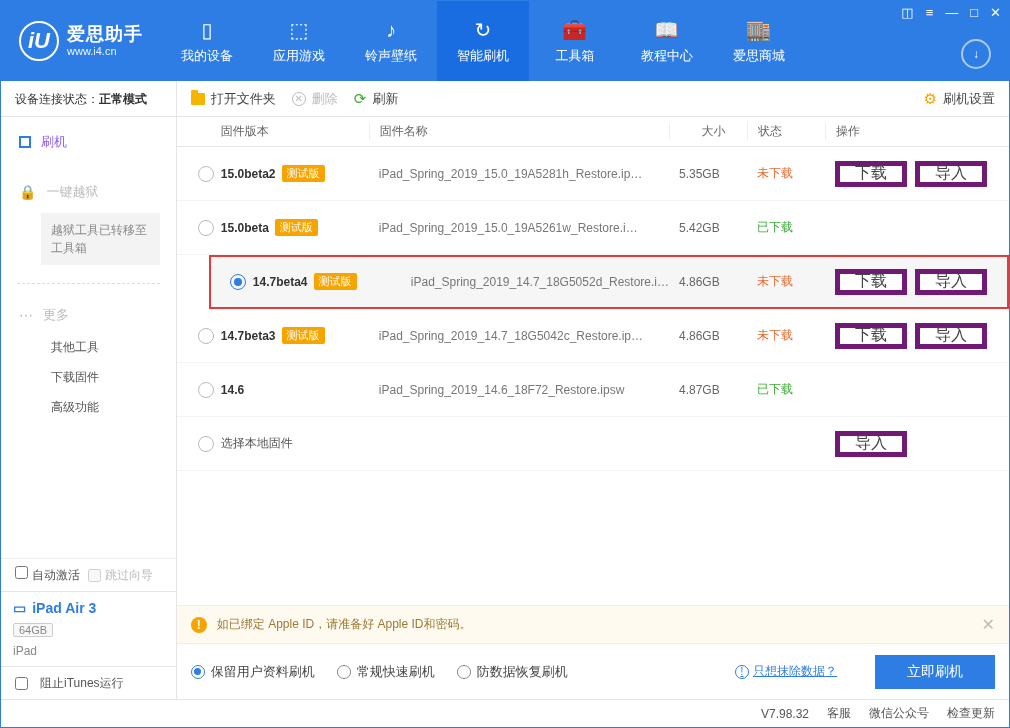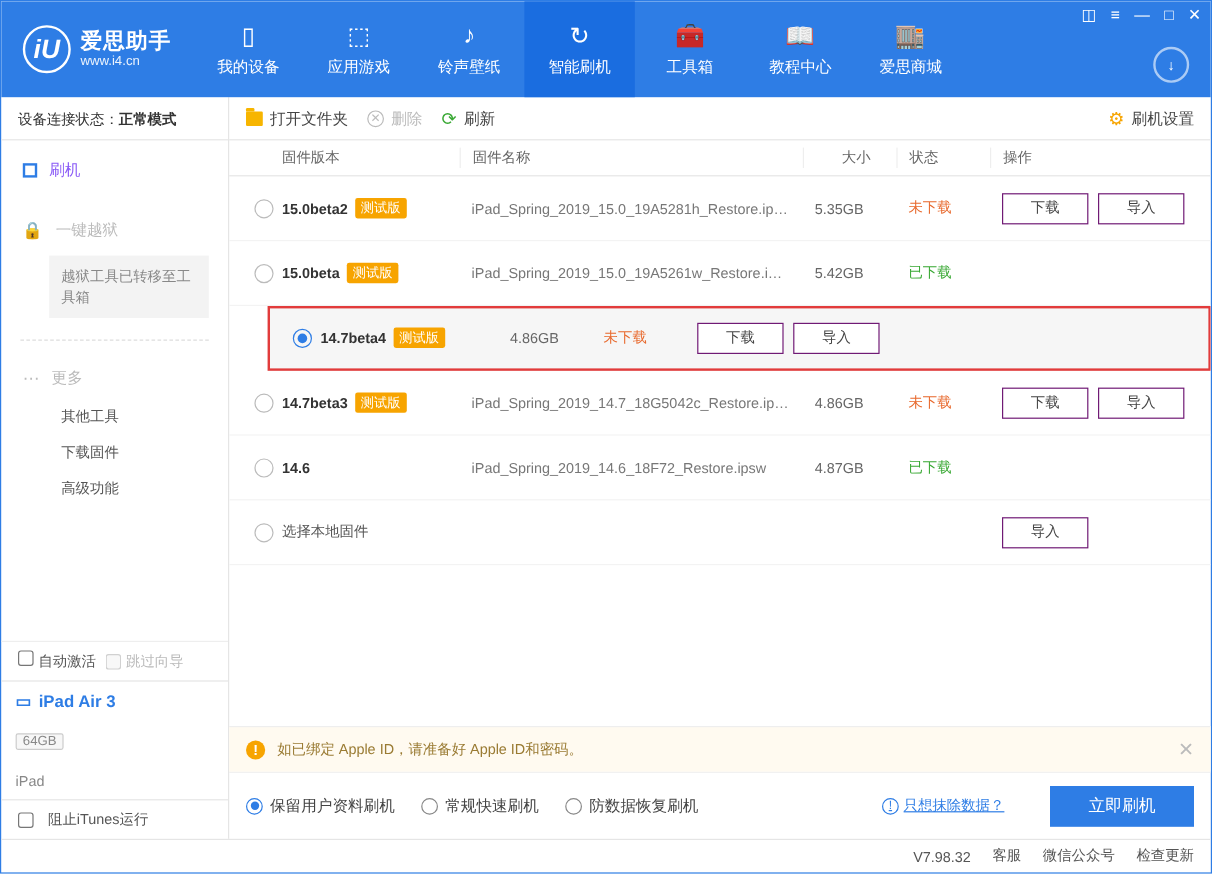--- a/index.html
+++ b/index.html
@@ -37,21 +37,21 @@
 .side-item.active { color: #2e7de5; background: #eaf3fe; border-left: 3px solid #2e7de5; padding-left: 47px; }
 .side-note { margin: 4px 16px 4px 40px; background: #f3f3f3; padding: 8px 10px; color: #888; font-size: 12px; line-height: 1.5; }
 .side-divider { border-top: 1px dashed #ddd; margin: 6px 16px; }
 
 .side-bottom { margin-top: auto; border-top: 1px solid #eee; }
 .chk-row { height: 32px; display: flex; align-items: center; padding-left: 14px; gap: 8px; color: #555; }
 .chk-row input { margin-right: 4px; }
 .chk-row .muted { color: #bbb; display:flex; align-items:center; }
 .device-block { border: 1px solid #e5e5e5; border-left:none; border-right:none; padding: 8px 12px; }
 .device-block .dev-name { color: #2e7de5; font-size: 14px; font-weight: bold; display:flex; align-items:center; gap:6px;}
-.device-block .dev-meta { color: #888; margin-top: 19px; display:flex; align-items:flex-start; gap:6px;}
+.device-block .dev-meta { color: #888; margin-top: 7px; display:flex; align-items:flex-start; gap:6px;}
 .badge-grey { display:inline-block; border:1px solid #ccc; border-radius:2px; padding:0 5px; font-size:11px; color:#888; background:#f7f7f7;}
 .chk-row.last { border-top: none; }
 
 
 .main { flex: 1; display: flex; flex-direction: column; position: relative; }
 .toolbar { height: 36px; border-bottom: 1px solid #e5e5e5; display: flex; align-items: center; padding: 0 14px; gap: 16px; }
 .toolbar .tool { display: flex; align-items: center; gap: 6px; font-size: 13px; color: #444; cursor:pointer;}
 .toolbar .tool.disabled { color: #bbb; }
 .toolbar .right { margin-left: auto; color: #444; display:flex; align-items:center; gap:6px;}
 .ico-folder { width:14px; height:12px; background:#f7b500; border-radius:1px; display:inline-block; position:relative;}
@@ -77,21 +77,21 @@
 .row.selected .radio span{ border-color:#2e7de5;}
 .row.selected .radio span::after{content:"";position:absolute;inset:3px;background:#2e7de5;border-radius:50%;}
 .row .ver{ width:148px; font-weight:bold; color:#333; display:flex; align-items:center; gap:6px;}
 .tag-beta{ background:#f7a400; color:#fff; font-size:11px; padding:1px 5px; border-radius:2px; font-weight:normal;}
 .row .fname{ flex:1; color:#777; padding-left:10px; overflow:hidden; text-overflow:ellipsis; white-space:nowrap;}
 .row .size{ width:78px; color:#666; padding-left:10px;}
 .row .status{ width:78px; padding-left:10px;}
 .st-no{ color:#e86a2e;}
 .st-yes{ color:#3aa935;}
 .row .ops{ width:170px; display:flex; gap:8px; padding-left:10px;}
-.btn{ border:1px solid #701a75; background:#fff; height:26px; width:72px; display:flex; align-items:center; justify-content:center; cursor:pointer; font-size:12px; color:#444;}
+.btn{ border:5px solid #701a75; background:#fff; height:26px; width:72px; display:flex; align-items:center; justify-content:center; cursor:pointer; font-size:16px; color:#444;}
 .row.highlight{ outline:2px solid #e23b3b; outline-offset:-2px; background:#f6f6f6;margin-left:32px;}
 
 
 .warn-bar{ height:38px; border-top:1px solid #eee; background:#fffaf0; display:flex; align-items:center; padding:0 14px; gap:10px; color:#9a7b33; position:relative;}
 .warn-bar .close{ margin-left:auto; color:#bbb; cursor:pointer; font-size:16px;}
 .warn-ico{ width:16px;height:16px;border-radius:50%;background:#f7a400;color:#fff;display:flex;align-items:center;justify-content:center;font-size:12px;font-weight:bold;}
 
 .action-bar{ height:56px; border-top:1px solid #eee; display:flex; align-items:center; padding:0 14px; gap:22px;}
 .radio-opt{ display:flex; align-items:center; gap:6px; color:#444; font-size:13px;}
 .radio-opt .r{ width:14px;height:14px;border:1.5px solid #888;border-radius:50%; display:inline-block; position:relative;}
@@ -271,20 +271,21 @@
     <div class="fname">iPad_Spring_2019_15.0_19A5261w_Restore.i…</div>
     <div class="size">5.42GB</div>
     <div class="status st-yes">已下载</div>
     <div class="ops"></div>
         </div>
         <div class="row selected highlight">
     <div class="radio">
             <span></span>
           </div>
     <div class="ver">14.7beta4 <span class="tag-beta">测试版</span></div>
+    <div class="fname">iPad_Spring_2019_14.7_18G5052d_Restore.i…</div>
     <div class="size">4.86GB</div>
     <div class="status st-no">未下载</div>
     <div class="ops">
             <div class="btn">下载</div>
             <div class="btn">导入</div>
           </div>
         </div>
         <div class="row">
     <div class="radio">
             <span></span>

